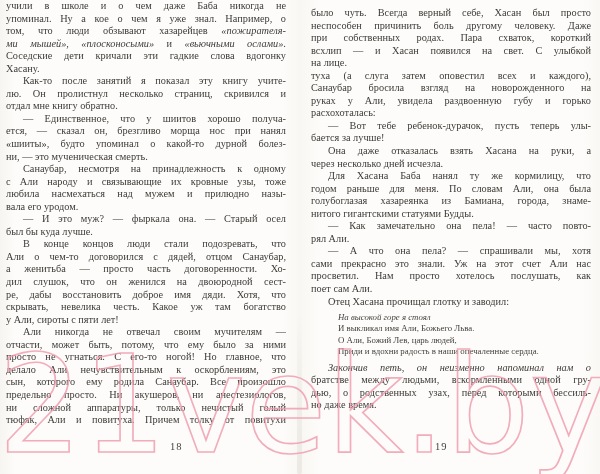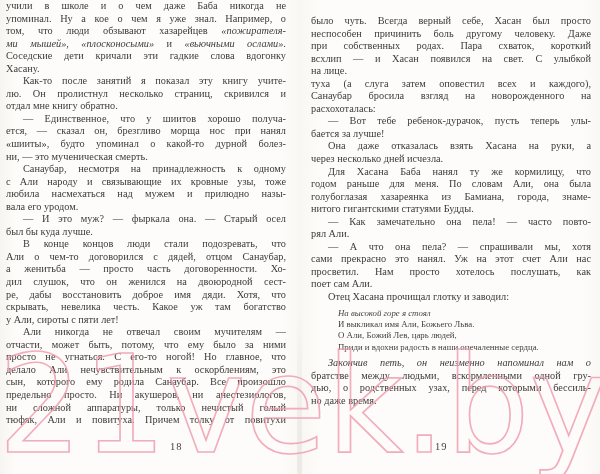--- a/index.html
+++ b/index.html
@@ -10,21 +10,21 @@
   }
   .spread {
     position: relative; width: 600px; height: 474px;
     background: linear-gradient(90deg,
       #f7f5f1 0%, #fdfcfa 2.5%, #fdfcfa 47%,
       #f9f7f3 50%, #fdfcfa 53.5%, #fdfcfa 97%, #faf8f5 100%);
   }
   .page { position: absolute; top: 0; height: 474px; }
   .page-left  { left: 6px;   width: 280px; }
   .page-right { left: 311px; width: 280px; }
-  .page-right .text { padding-top: 15px; }
+  .page-right .text { padding-top: 7px; }
   .line {
     position: relative;
     font-size: 10.3px; line-height: 12.55px; height: 12.55px;
     color: #3f3b38;
     text-align: justify; text-align-last: justify;
     overflow: hidden;
   }
   .line.end { text-align-last: left; }
   .line.indent { padding-left: 17px; }
   .line.verse {
@@ -100,33 +100,34 @@
 
   <div class="page page-right">
     <div class="text" id="rightText">
         <div class="line"><span>было чуть. Всегда верный себе, Хасан был просто</span></div>
         <div class="line"><span>неспособен причинить боль другому человеку. Даже</span></div>
         <div class="line"><span>при собственных родах. Пара схваток, короткий</span></div>
         <div class="line"><span>всхлип — и Хасан появился на свет. С улыбкой</span></div>
         <div class="line end"><span>на лице.</span></div>
         <div class="line"><span>туха (а слуга затем оповестил всех и каждого),</span></div>
         <div class="line"><span>Санаубар бросила взгляд на новорожденного на</span></div>
+        <div class="line"><span>руках у Али, увидела раздвоенную губу и горько</span></div>
         <div class="line end"><span>расхохоталась:</span></div>
         <div class="line indent"><span>— Вот тебе ребенок-дурачок, пусть теперь улы-</span></div>
         <div class="line end"><span>бается за лучше!</span></div>
         <div class="line indent"><span>Она даже отказалась взять Хасана на руки, а</span></div>
         <div class="line end"><span>через несколько дней исчезла.</span></div>
         <div class="line indent"><span>Для Хасана Баба нанял ту же кормилицу, что</span></div>
         <div class="line"><span>годом раньше для меня. По словам Али, она была</span></div>
         <div class="line"><span>голубоглазая хазареянка из Бамиана, города, знаме-</span></div>
         <div class="line end"><span>нитого гигантскими статуями Будды.</span></div>
         <div class="line indent"><span>— Как замечательно она пела! — часто повто-</span></div>
         <div class="line end"><span>рял Али.</span></div>
         <div class="line indent"><span>— А что она пела? — спрашивали мы, хотя</span></div>
-        <div class="line"><span>сами прекрасно это нанял. Уж на этот счет Али нас</span></div>
+        <div class="line"><span>сами прекрасно это знали. Уж на этот счет Али нас</span></div>
         <div class="line"><span>просветил. Нам просто хотелось послушать, как</span></div>
         <div class="line end"><span>поет сам Али.</span></div>
         <div class="line end indent"><span>Отец Хасана прочищал глотку и заводил:</span></div>
         <div class="line verse gap"><span>На высокой горе я стоял</span></div>
         <div class="line verse"><span>И выкликал имя Али, Божьего Льва.</span></div>
         <div class="line verse"><span>О Али, Божий Лев, царь людей,</span></div>
         <div class="line verse"><span>Приди и вдохни радость в наши опечаленные сердца.</span></div>
         <div class="line indent gap"><span>Закончив петь, он неизменно напоминал нам о</span></div>
         <div class="line"><span>братстве между людьми, вскормленными одной гру-</span></div>
         <div class="line"><span>дью, о родственных узах, перед которыми бессиль-</span></div>

